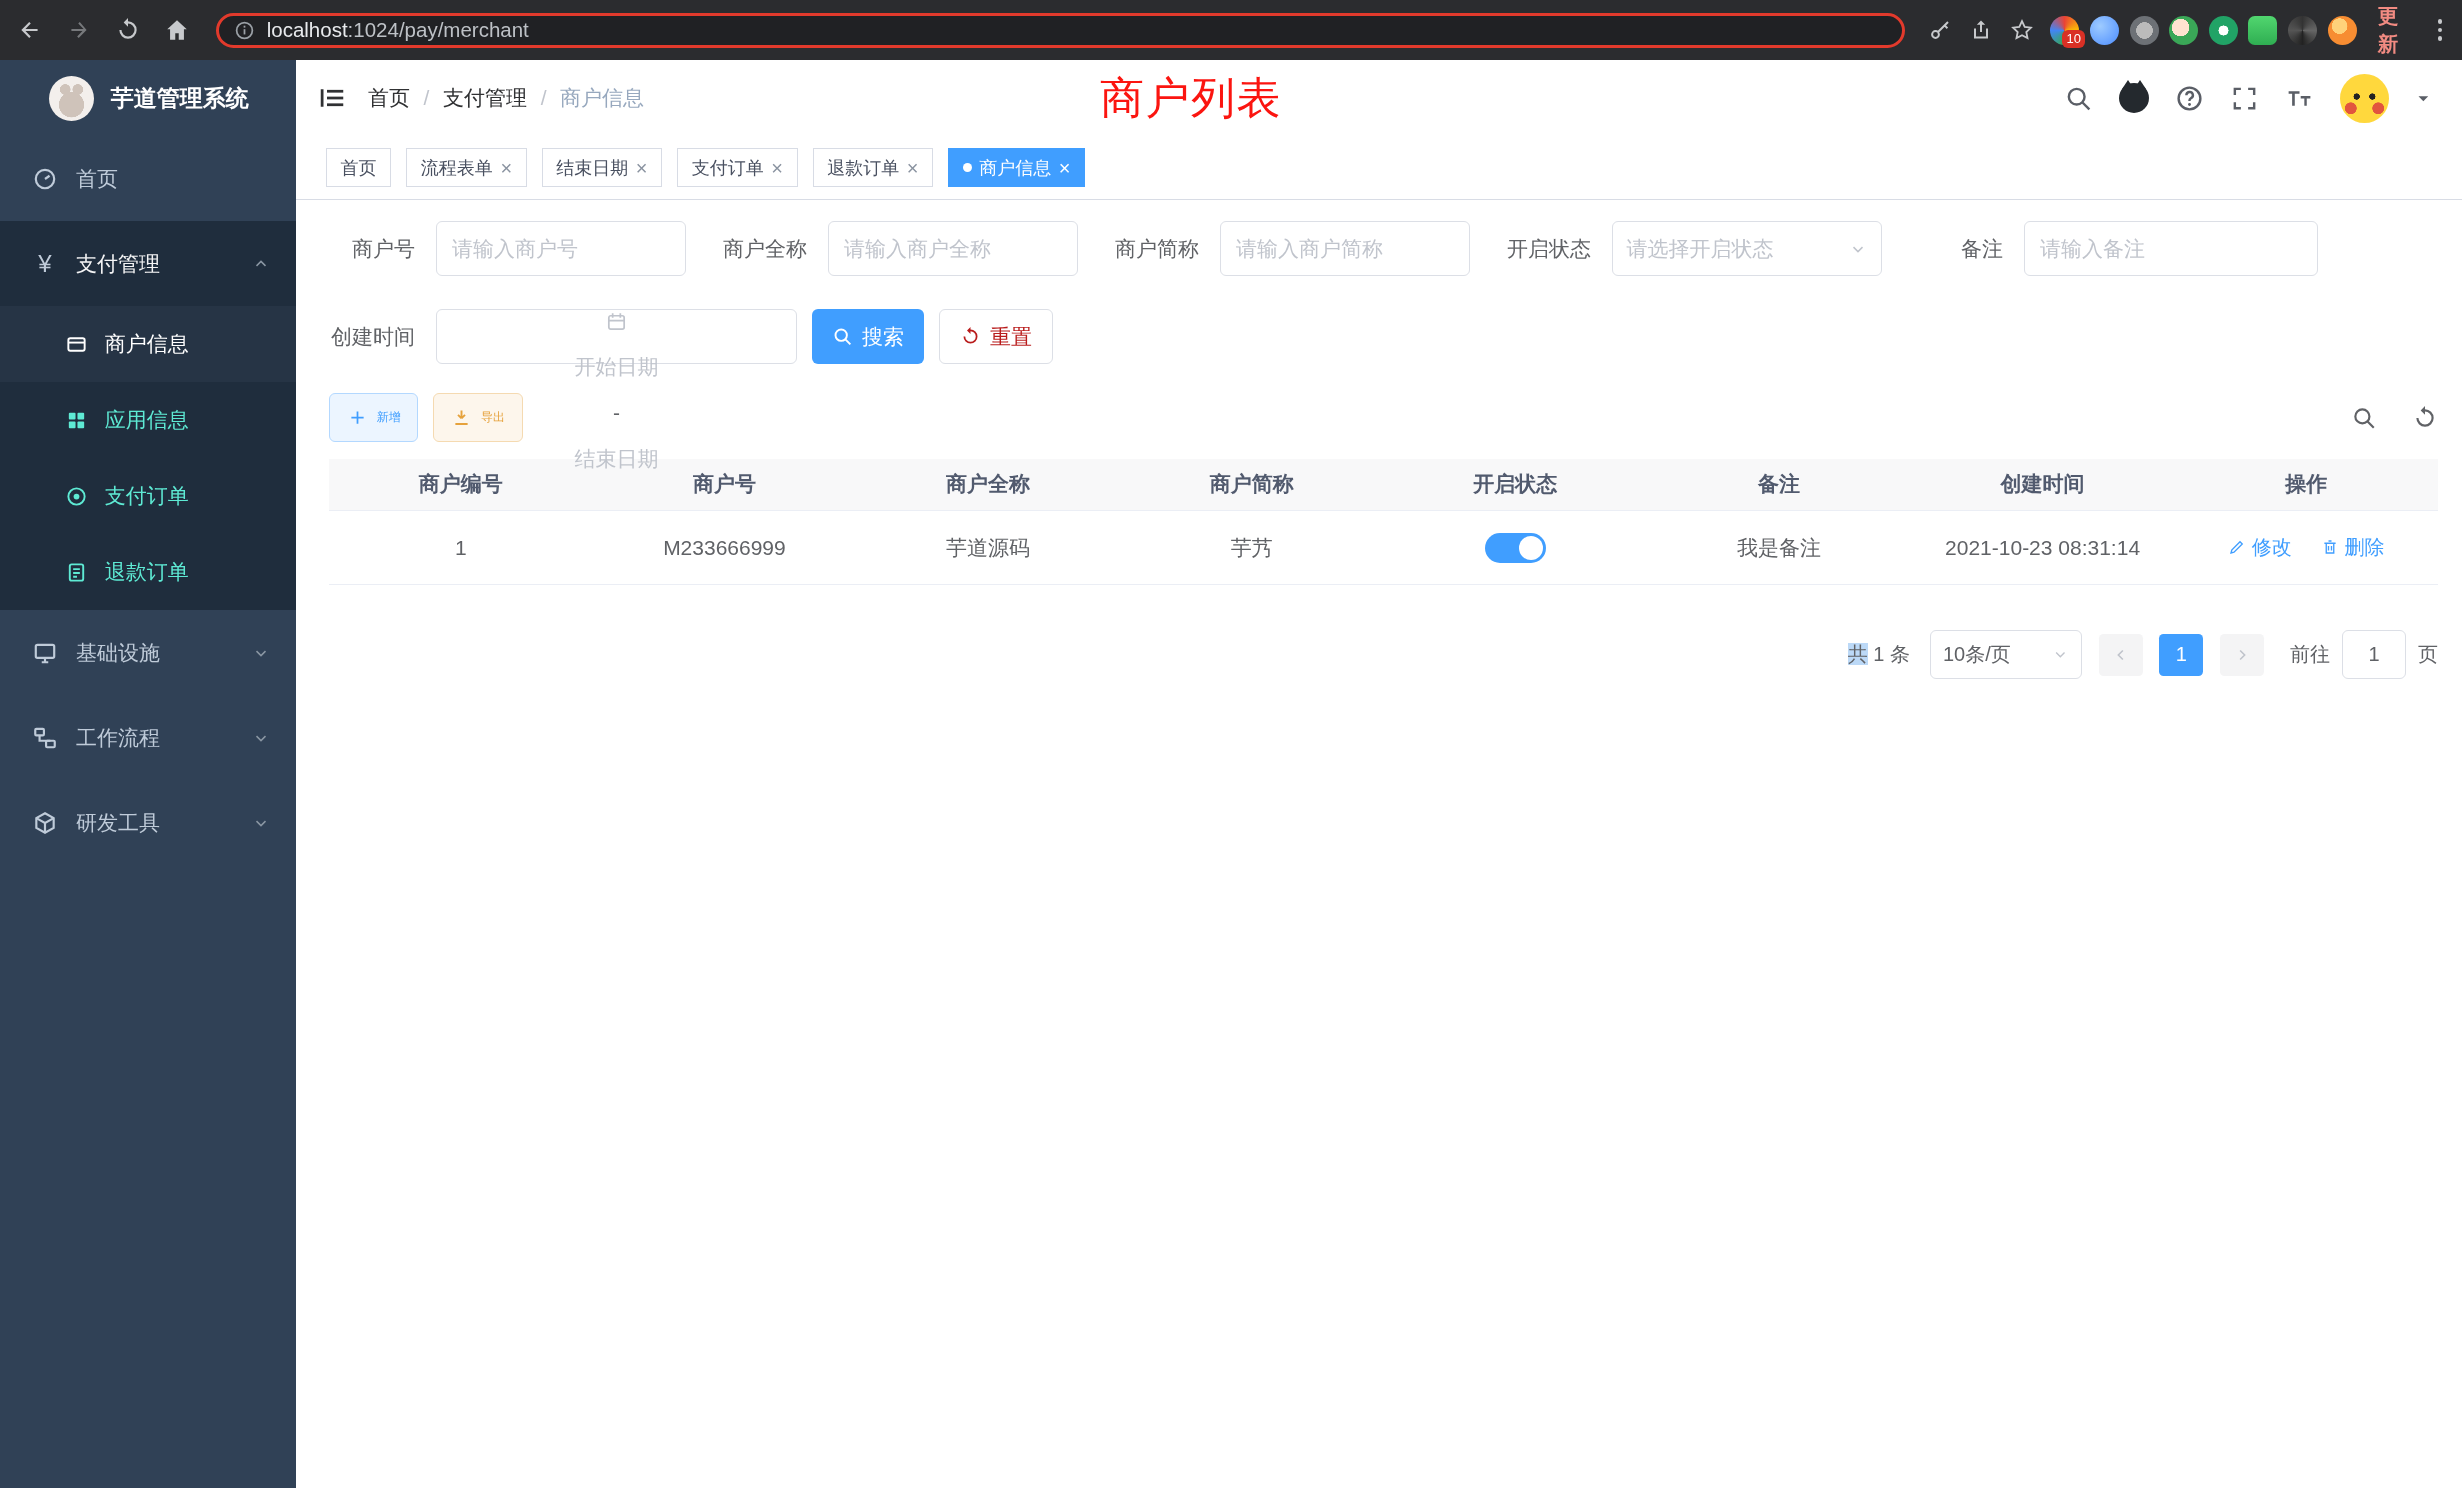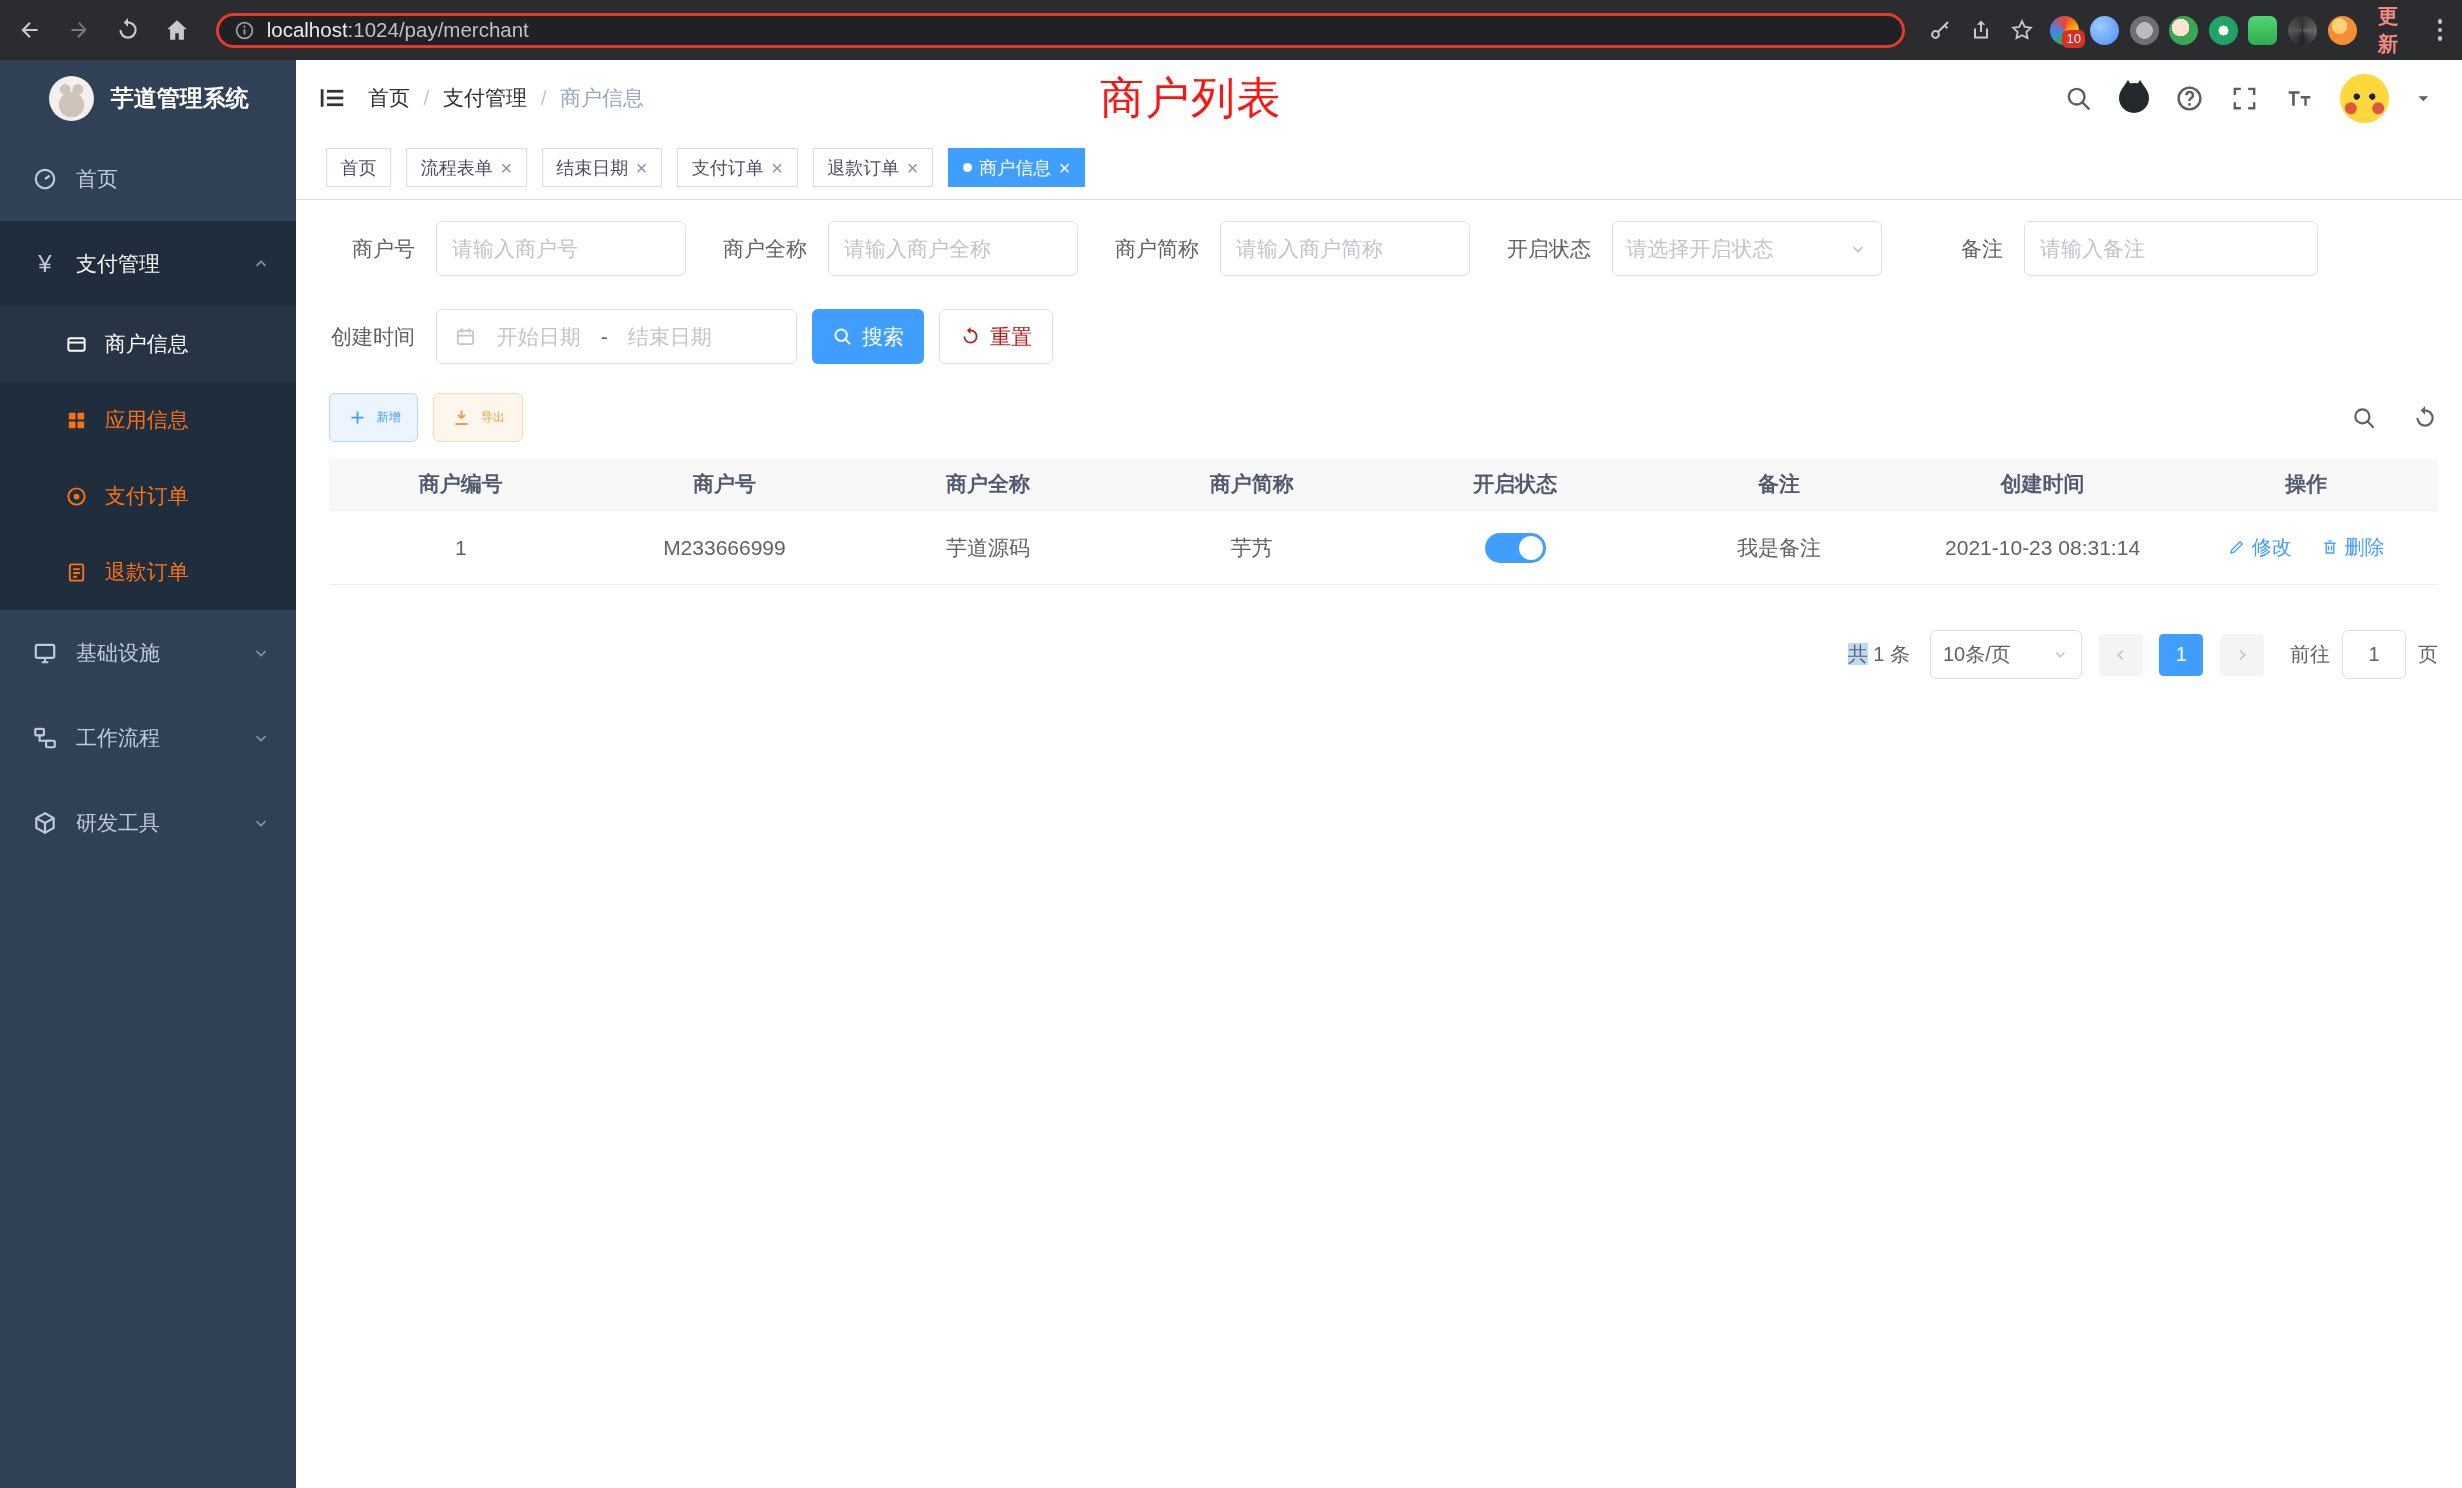--- a/index.html
+++ b/index.html
@@ -38,21 +38,21 @@
   .logo-title { color:#fff; font-size:23px; font-weight:700; }
 
   .menu-item { height:85px; display:flex; align-items:center; gap:18px; padding:0 26px 0 32px;
                font-size:21px; cursor:pointer; }
   .menu-item .mic { width:26px; height:26px; color:#bfcbd9; flex:0 0 auto; }
   .menu-item .yen { font-size:24px; width:26px; text-align:center; color:#bfcbd9; }
   .menu-item .chev { margin-left:auto; width:18px; height:18px; color:#8a96a3; }
   .menu-item.open { background:#1f2d3d; color:#f4f4f5; }
   .submenu { background:#1f2d3d; }
   .sub-item { height:76px; display:flex; align-items:center; gap:16.7px; padding-left:65px;
-              font-size:21px; cursor:pointer; color:#f97316; }
+              font-size:21px; cursor:pointer; color:#5eead4; }
   .sub-item .mic { width:23px; height:23px; }
   .sub-item.active { background:#263445; color:#ffffff; }
 
   .main { flex:1; background:#fff; position:relative; display:flex; flex-direction:column; }
 
   
   .navbar { height:76px; display:flex; align-items:center; padding:0 30px 0 21px; position:relative; }
   .hamburger { width:30px; height:30px; color:#303133; cursor:pointer; }
   .breadcrumb { display:flex; align-items:center; margin-left:21px; font-size:21px; color:#303133; }
   .breadcrumb .sep { color:#c0c4cc; margin:0 13.6px; }
@@ -90,21 +90,21 @@
   .fgroup { display:flex; align-items:center; }
   .fgroup + .fgroup { margin-left:35px; }
   .tinput { height:55px; border:1.5px solid #dcdfe6; border-radius:6px; padding:0 15px; font-size:21px;
             color:#606266; outline:none; font-family:inherit; }
   .tinput::placeholder { color:#c0c4cc; }
   .w330 { width:250px; } .w388 { width:294px; }
   .fselect { width:270px; height:55px; border:1.5px solid #dcdfe6; border-radius:6px; display:flex;
              align-items:center; padding:0 13.6px; font-size:21px; color:#c0c4cc; cursor:pointer; }
   .fselect .chev { margin-left:auto; width:18px; height:18px; color:#c0c4cc; }
   .daterange { width:361px; height:55px; border:1.5px solid #dcdfe6; border-radius:6px; display:flex;
-               align-items:center; gap:20px; padding:0 16.7px; font-size:21px; color:#c0c4cc; cursor:text; }
+               align-items:center; gap:20px; padding:0 16.7px; font-size:21px; color:#c0c4cc; cursor:text;flex-direction:column; }
   .daterange .cal { width:23px; height:23px; color:#c0c4cc; flex:0 0 auto; }
   .daterange .rsep { color:#606266; }
   .btn { height:55px; border-radius:6px; display:inline-flex; align-items:center; gap:9px;
          font-size:21px; padding:0 20px; cursor:pointer; border:none; font-family:inherit; }
   .btn .bic { width:21px; height:21px; }
   .btn-primary { background:#409eff; color:#fff; margin-left:15px; }
   .btn-plain { background:#fff; border:1.5px solid #dcdfe6; color:#b91c1c; margin-left:15px; }
 
   .toolbar { display:flex; align-items:center; margin-top:29px; }
   .btn-sm { height:49px; font-size:12px; padding:0 16.7px; border-radius:6px; }

